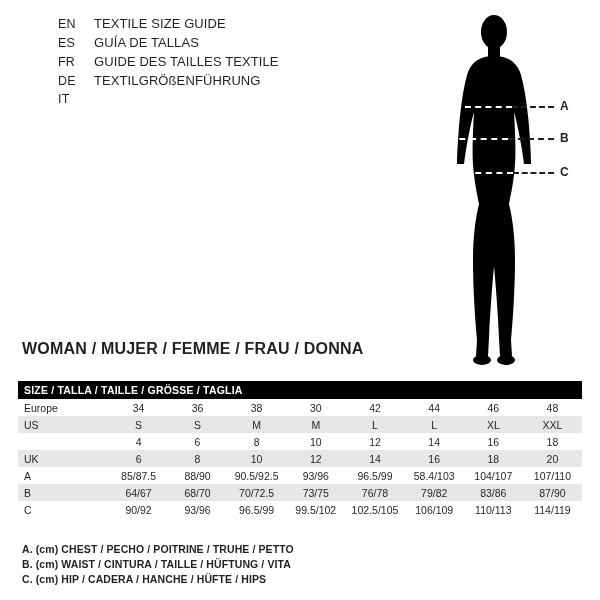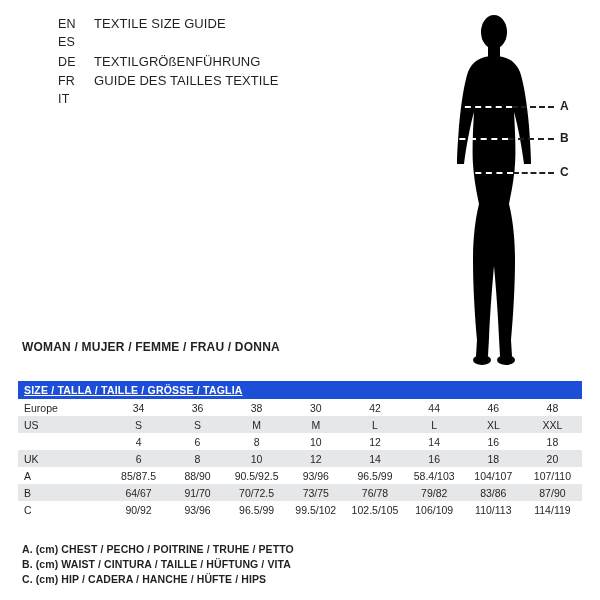--- a/index.html
+++ b/index.html
@@ -72,21 +72,21 @@
     font-size: 12px;
     font-weight: bold;
     color: #231f20;
   }
 
   
   .woman-title {
     position: absolute;
     left: 22px;
     top: 340px;
-    font-size: 12px;
+    font-size: 16px;
     font-weight: bold;
     letter-spacing: 0.2px;
   }
 
   
   .size-table {
     position: absolute;
     left: 18px;
     top: 381px;
     width: 564px;
@@ -94,29 +94,28 @@
     font-size: 10.5px;
   }
   .size-table td, .size-table th {
     padding: 0;
     height: 17px;
     text-align: center;
     font-weight: normal;
     vertical-align: middle;
   }
   .size-table .hdr-row td {
-    background: #1d4ed8;
+    background: #000000;
     color: #ffffff;
     font-weight: bold;
     font-size: 10.5px;
     text-align: left;
     padding-left: 6px;
     height: 18px;
     letter-spacing: 0.2px;
-    text-decoration: underline;
   }
   .size-table tbody tr:nth-child(odd) {
     background: #ffffff;
   }
   .size-table tbody tr:nth-child(even) {
     background: #e6e7e8;
   }
   .size-table td.rowlab {
     text-align: left;
     padding-left: 6px;
@@ -147,28 +146,29 @@
 
 <div class="page">
 
   <div class="lang-block">
     <div class="lang-row">
       <span class="lang-code">EN</span>
       <span class="lang-text">TEXTILE SIZE GUIDE</span>
     </div>
     <div class="lang-row">
       <span class="lang-code">ES</span>
+      <span class="lang-text">GUÍA DE TALLAS</span>
+    </div>
+    <div class="lang-row">
+      <span class="lang-code">FR</span>
+      <span class="lang-text">GUIDE DES TAILLES TEXTILE</span>
     </div>
     <div class="lang-row">
       <span class="lang-code">DE</span>
       <span class="lang-text">TEXTILGRÖßENFÜHRUNG</span>
-    </div>
-    <div class="lang-row">
-      <span class="lang-code">FR</span>
-      <span class="lang-text">GUIDE DES TAILLES TEXTILE</span>
     </div>
     <div class="lang-row">
       <span class="lang-code">IT</span>
     </div>
   </div>
 
   <div class="figure-wrap">
     <svg class="figure-svg" width="130" height="365" viewBox="0 0 130 365">
       <g fill="#000000">
 
@@ -281,21 +281,21 @@
         <td class="cell">90.5/92.5</td>
         <td class="cell">93/96</td>
         <td class="cell">96.5/99</td>
         <td class="cell">58.4/103</td>
         <td class="cell">104/107</td>
         <td class="cell">107/110</td>
       </tr>
       <tr>
         <td class="rowlab">B</td>
         <td class="cell">64/67</td>
-        <td class="cell">91/70</td>
+        <td class="cell">68/70</td>
         <td class="cell">70/72.5</td>
         <td class="cell">73/75</td>
         <td class="cell">76/78</td>
         <td class="cell">79/82</td>
         <td class="cell">83/86</td>
         <td class="cell">87/90</td>
       </tr>
       <tr>
         <td class="rowlab">C</td>
         <td class="cell">90/92</td>

